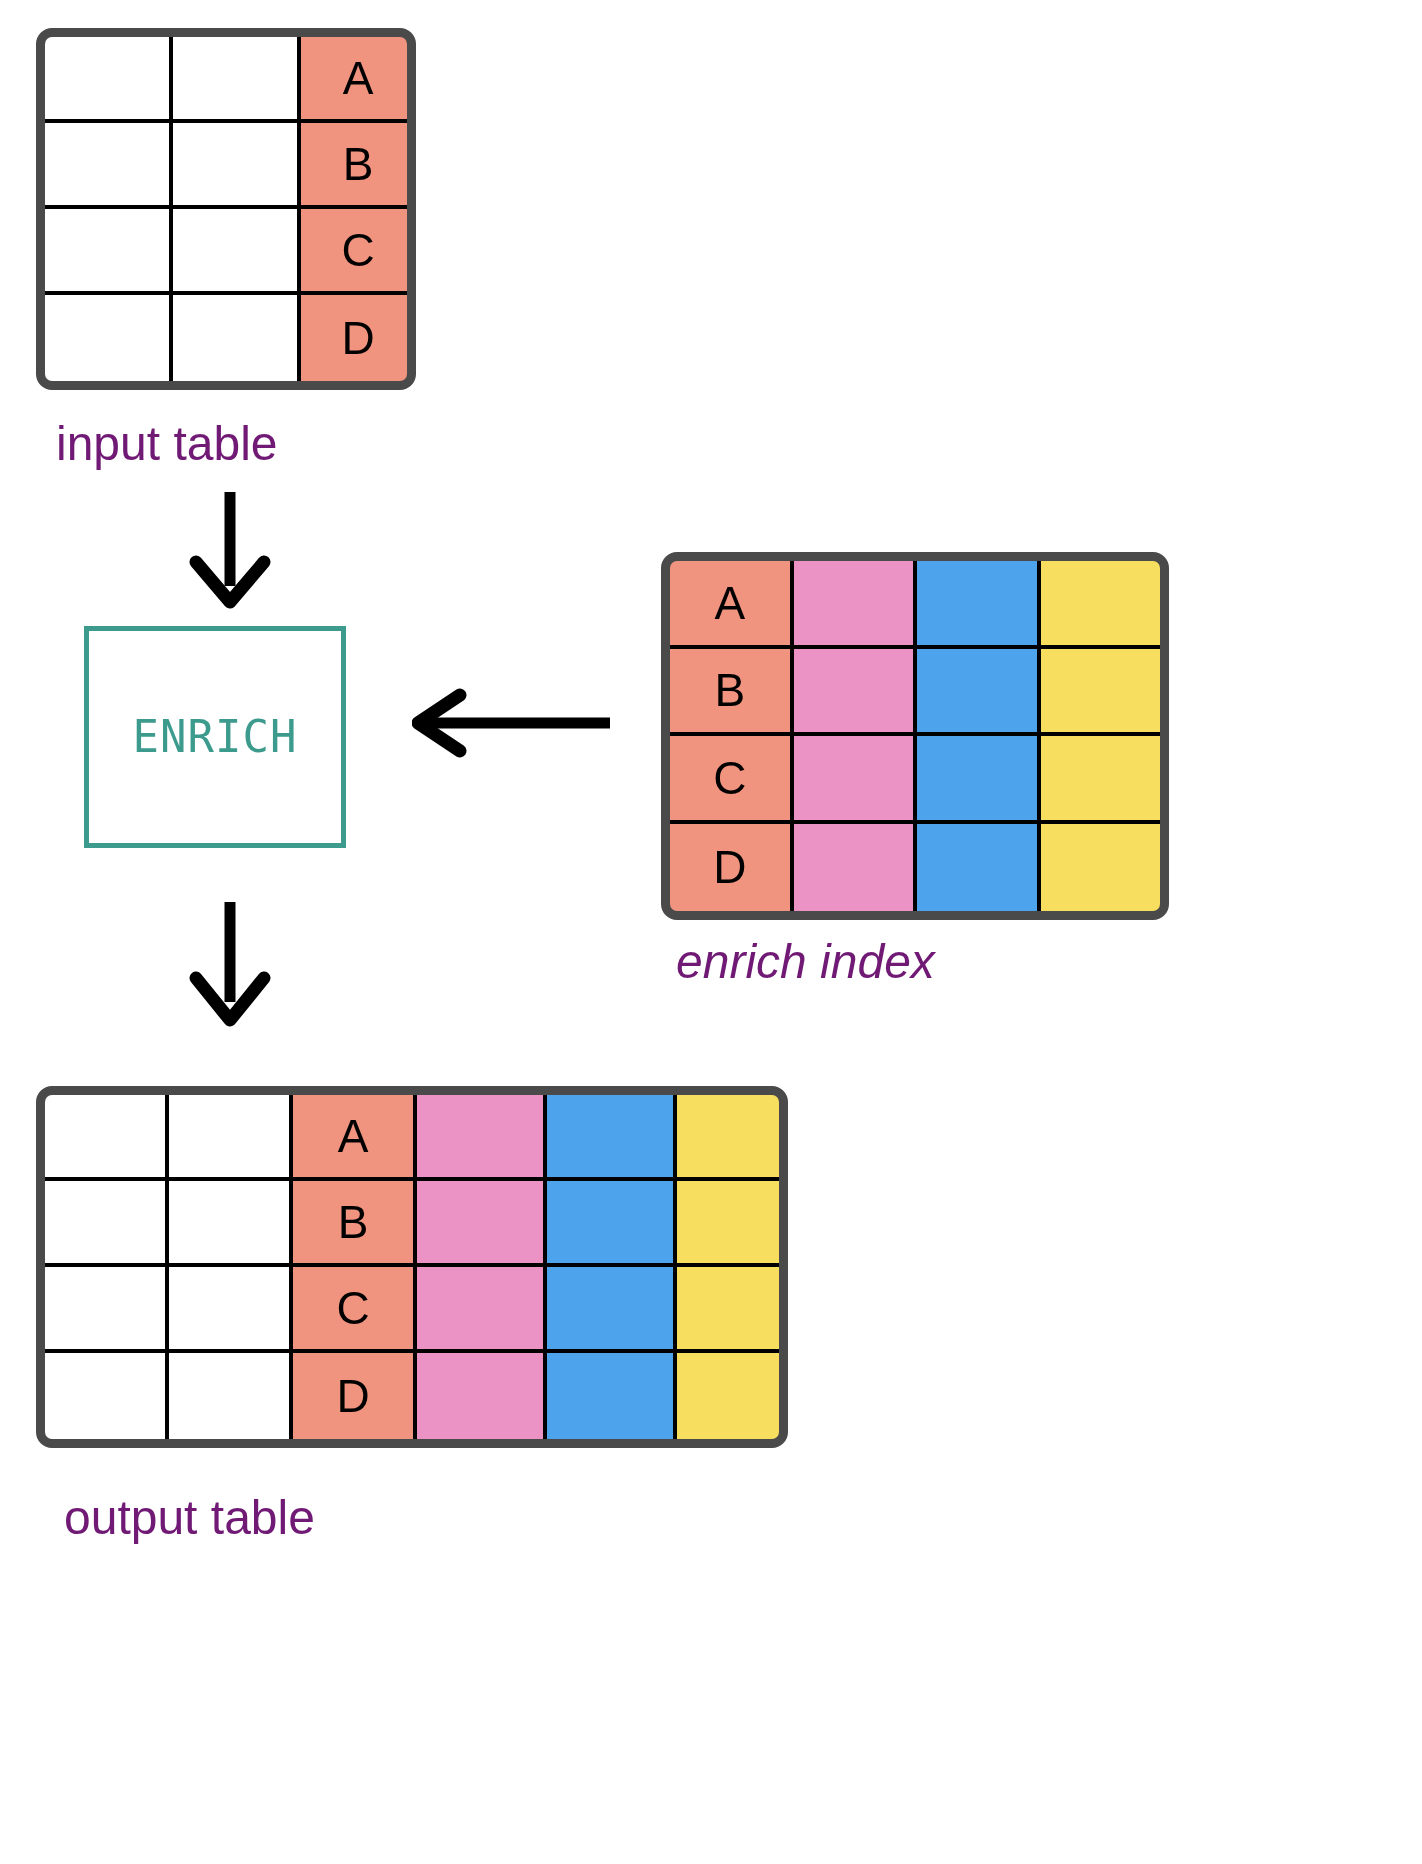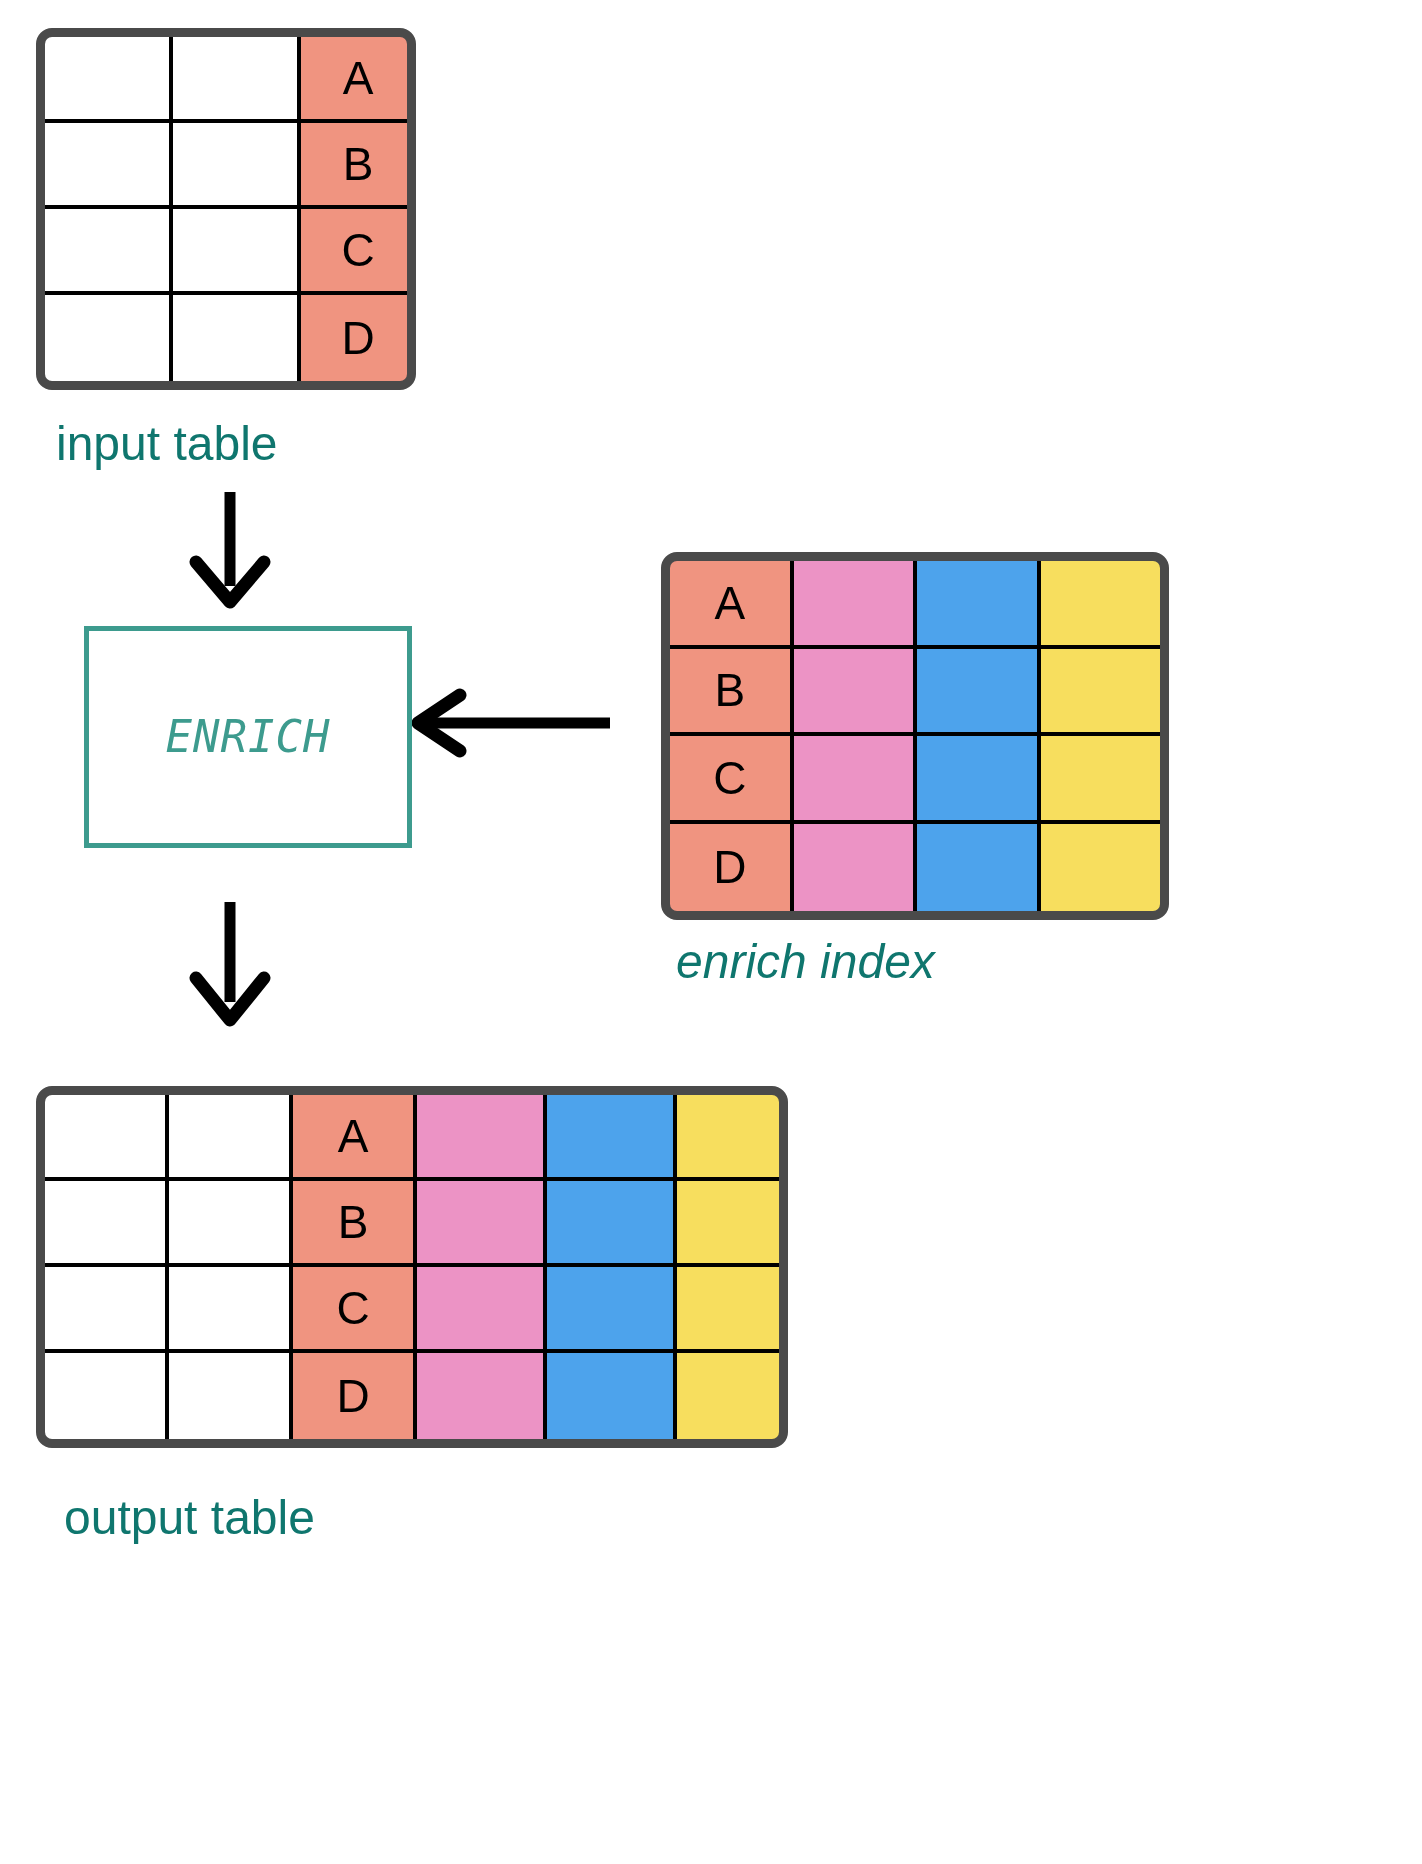--- a/index.html
+++ b/index.html
@@ -81,43 +81,42 @@
   #output-table .c-blank { width: 124px; background: #ffffff; }
   #output-table .c-key   { width: 124px; background: #F09480; }
   #output-table .c-pink  { width: 130px; background: #EC93C5; }
   #output-table .c-blue  { width: 130px; background: #4DA3EC; }
   #output-table .c-yellow{ width: 126px; background: #F7DE5E; }
 
   
   .caption {
     position: absolute;
     font-size: 48px;
-    color: #0f766e;
+    color: #701a75;
     white-space: nowrap;
     line-height: 1;
   }
   #caption-input  { left: 56px;  top: 420px; }
   #caption-enrich { left: 676px; top: 938px; font-style: italic; }
   #caption-output { left: 64px;  top: 1494px; }
 
   
   #enrich-command-box {
     position: absolute;
     left: 84px;
     top: 626px;
-    width: 328px;
+    width: 262px;
     height: 222px;
     box-sizing: border-box;
     border: 5px solid #3D9B8E;
     background: #ffffff;
     display: flex;
     flex-direction: column;
     align-items: center;
     justify-content: center;
-    font-style: italic;
   }
   #enrich-command-box .cmd-line {
     font-family: "DejaVu Sans Mono", "Liberation Mono", monospace;
     font-size: 44px;
     color: #3D9B8E;
     line-height: 1.35;
     letter-spacing: 1px;
     white-space: nowrap;
   }
 

